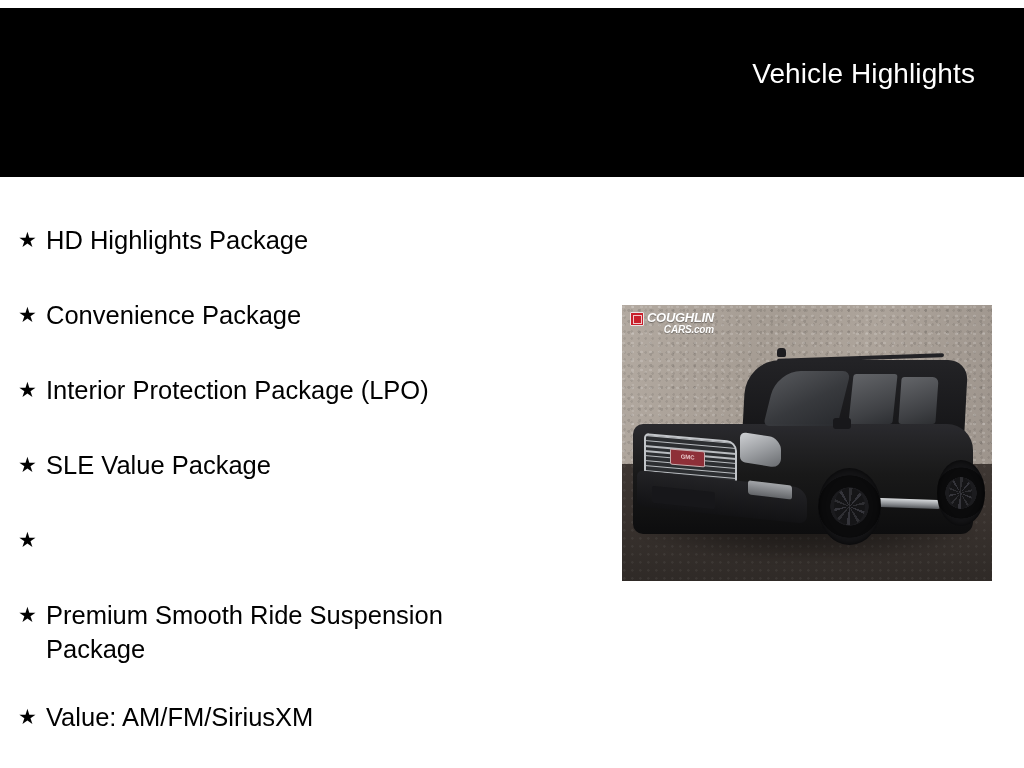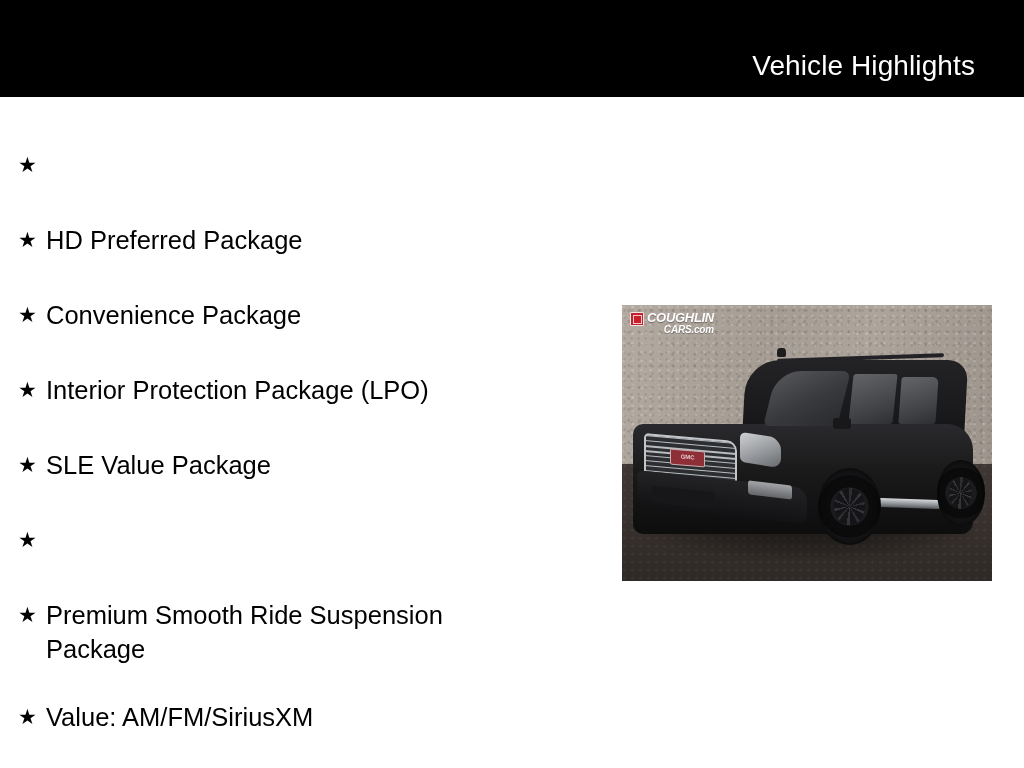--- a/index.html
+++ b/index.html
@@ -11,23 +11,23 @@
     width: 1024px;
     height: 768px;
     overflow: hidden;
     font-family: "Liberation Sans", sans-serif;
     position: relative;
   }
 
   
   .header-band {
     position: absolute;
-    top: 0; left: 0;
+    top: 8px; left: 0;
     width: 1024px;
-    height: 97px;
+    height: 169px;
     background: #000000;
   }
   .header-title {
     position: absolute;
     right: 49px;
     top: 50px;
     color: #ffffff;
     font-size: 28px;
     line-height: 32px;
     font-weight: 400;
@@ -360,21 +360,21 @@
 <div class="header-band">
   <div class="header-title">Vehicle Highlights</div>
 </div>
 
 <ul class="highlights-list">
   <li class="highlight-item">
     <span class="bullet-star">★</span>
   </li>
   <li class="highlight-item">
     <span class="bullet-star">★</span>
-    <span class="highlight-label">HD Preferred Package</span>
+    <span class="highlight-label">HD Highlights Package</span>
   </li>
   <li class="highlight-item">
     <span class="bullet-star">★</span>
     <span class="highlight-label">Convenience Package</span>
   </li>
   <li class="highlight-item">
     <span class="bullet-star">★</span>
     <span class="highlight-label">Interior Protection Package (LPO)</span>
   </li>
   <li class="highlight-item">

